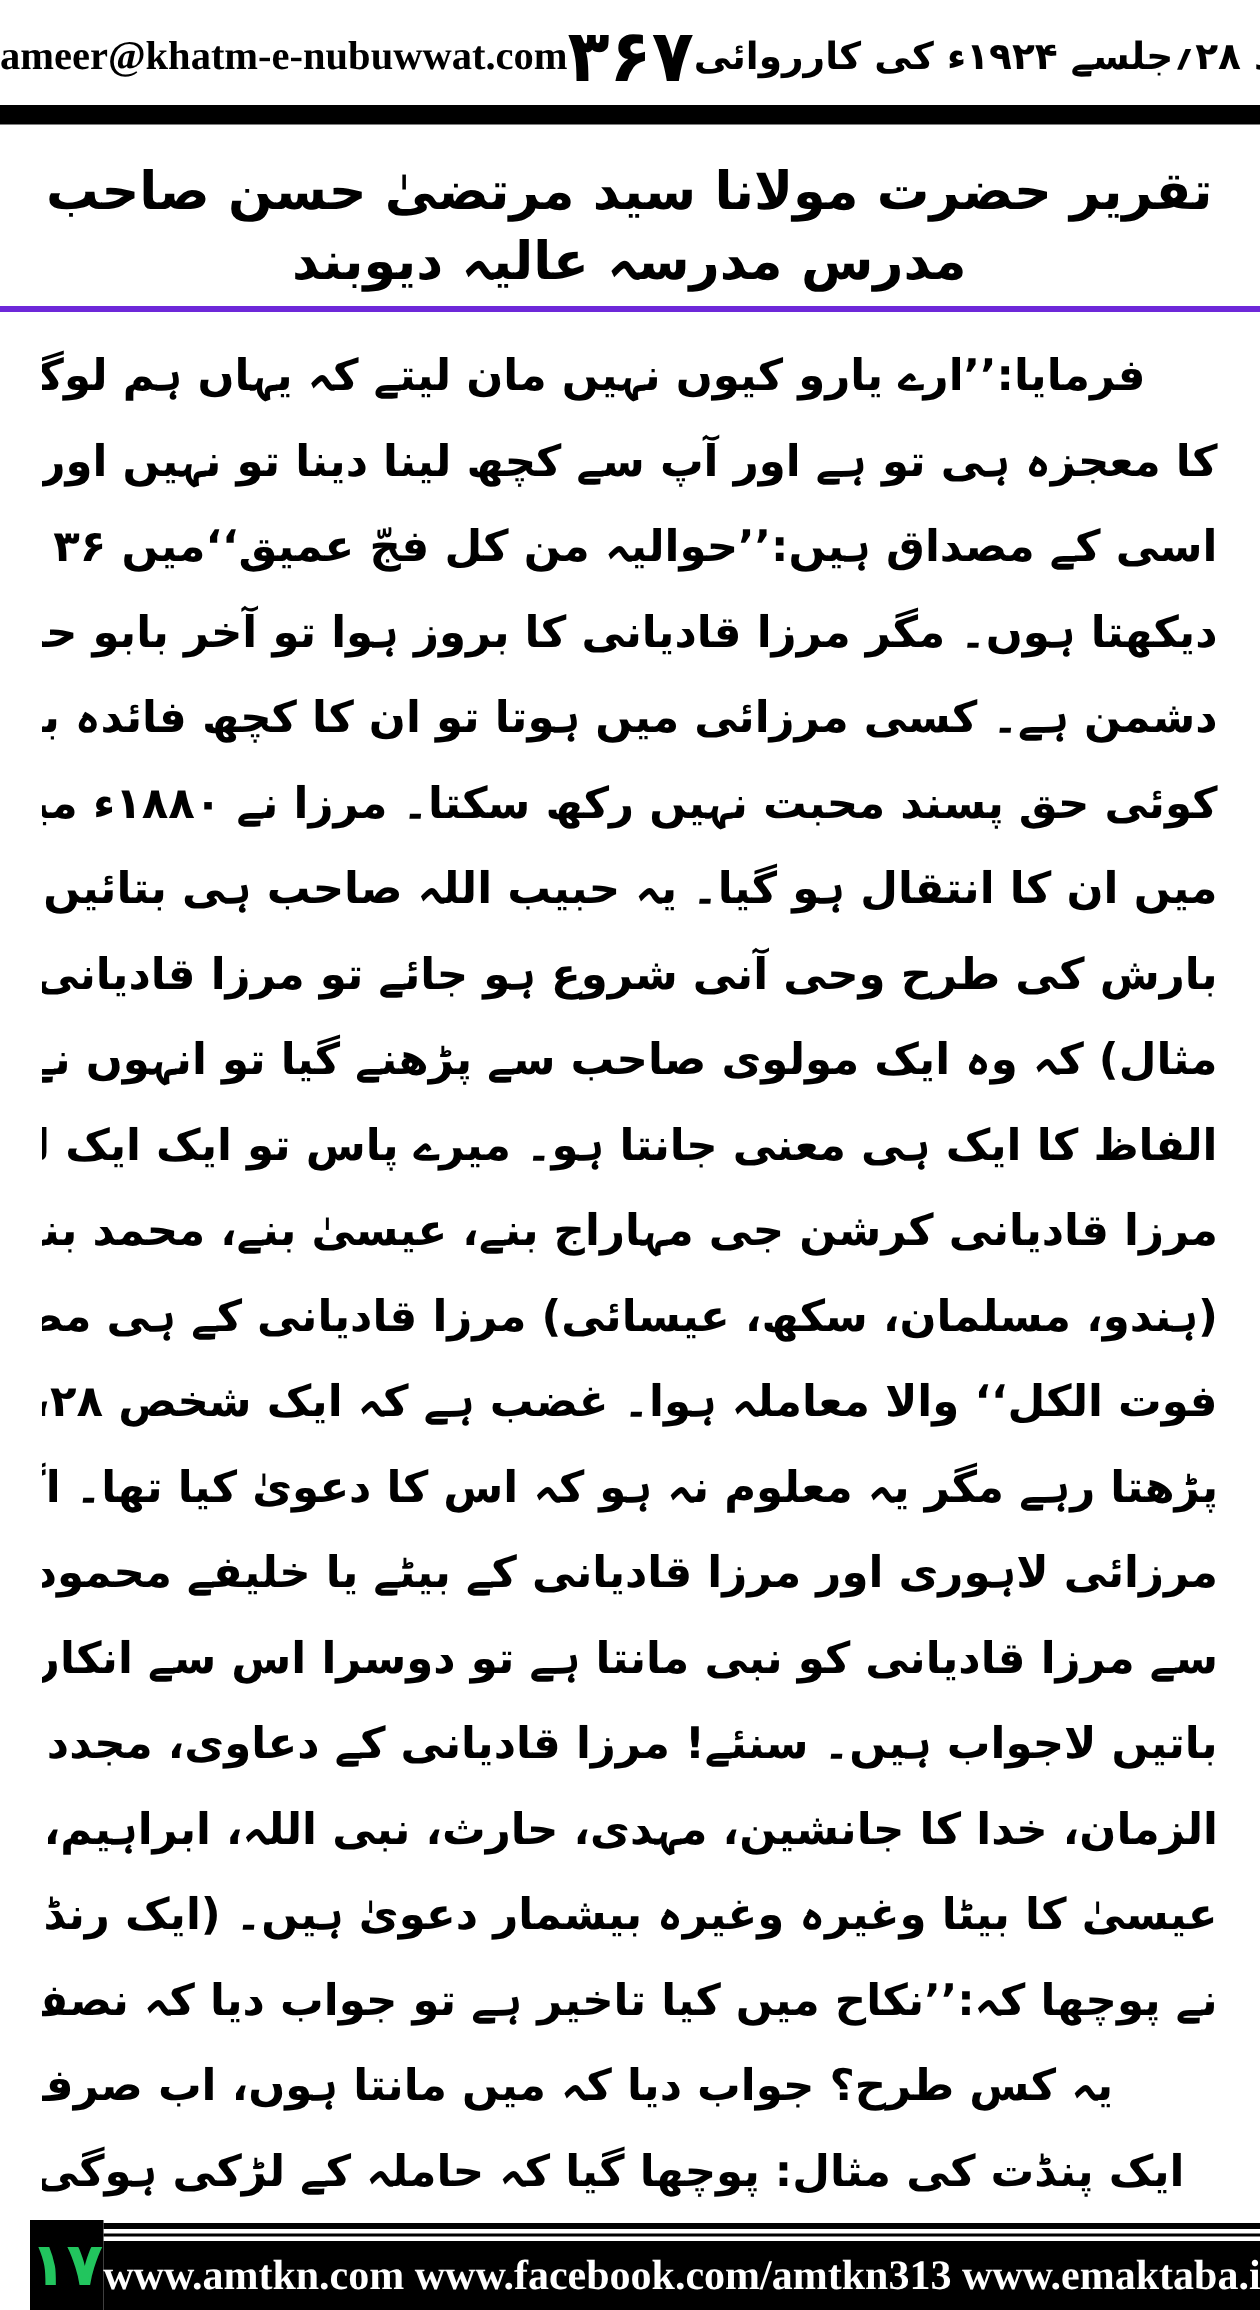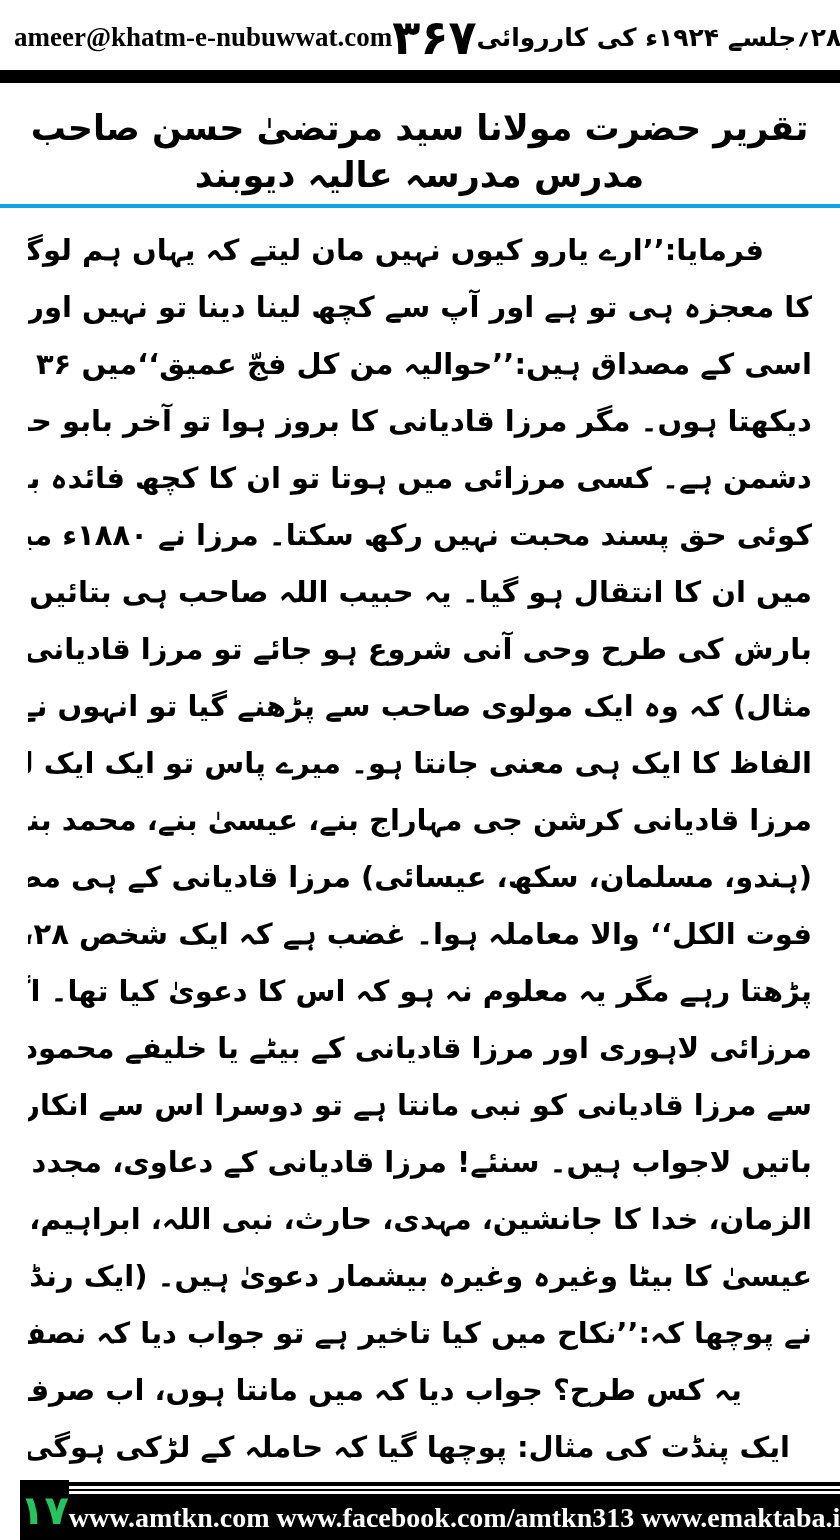--- a/index.html
+++ b/index.html
@@ -8,21 +8,21 @@
     width:840px;height:1540px;
     margin:0 auto;
     background:#ffffff;
     color:#000;
     overflow:hidden;
     font-family:"DejaVu Sans",sans-serif;
   }
   
   .header{
     display:flex;align-items:center;justify-content:flex-start;
-    padding:10px 14px 0 14px;height:54px;
+    padding:10px 14px 0 0;height:54px;
   }
   .header-email{
     font-family:"Liberation Serif",serif;
     font-weight:bold;font-size:27px;letter-spacing:0;
     white-space:nowrap;
   }
   .header-number{
     font-family:"DejaVu Sans",sans-serif;
     font-weight:bold;font-size:46px;line-height:1;
     direction:rtl;
@@ -36,21 +36,21 @@
   }
   .header-rule{
     height:13px;background:#000;margin-top:6px;
   }
   
   .heading-wrap{text-align:center;margin-top:22px;}
   .heading{
     display:inline-block;
     direction:rtl;
     font-weight:bold;font-size:35px;line-height:1.35;
-    border-bottom:4px solid #0ea5e9;
+    border-bottom:4px solid #6d28d9;
     padding:0 5px 4px 4px;
   }
   
   .body-text{
     margin:14px 28px 0 28px;
     direction:rtl;
   }
   .line{
     direction:rtl;
     font-weight:bold;

